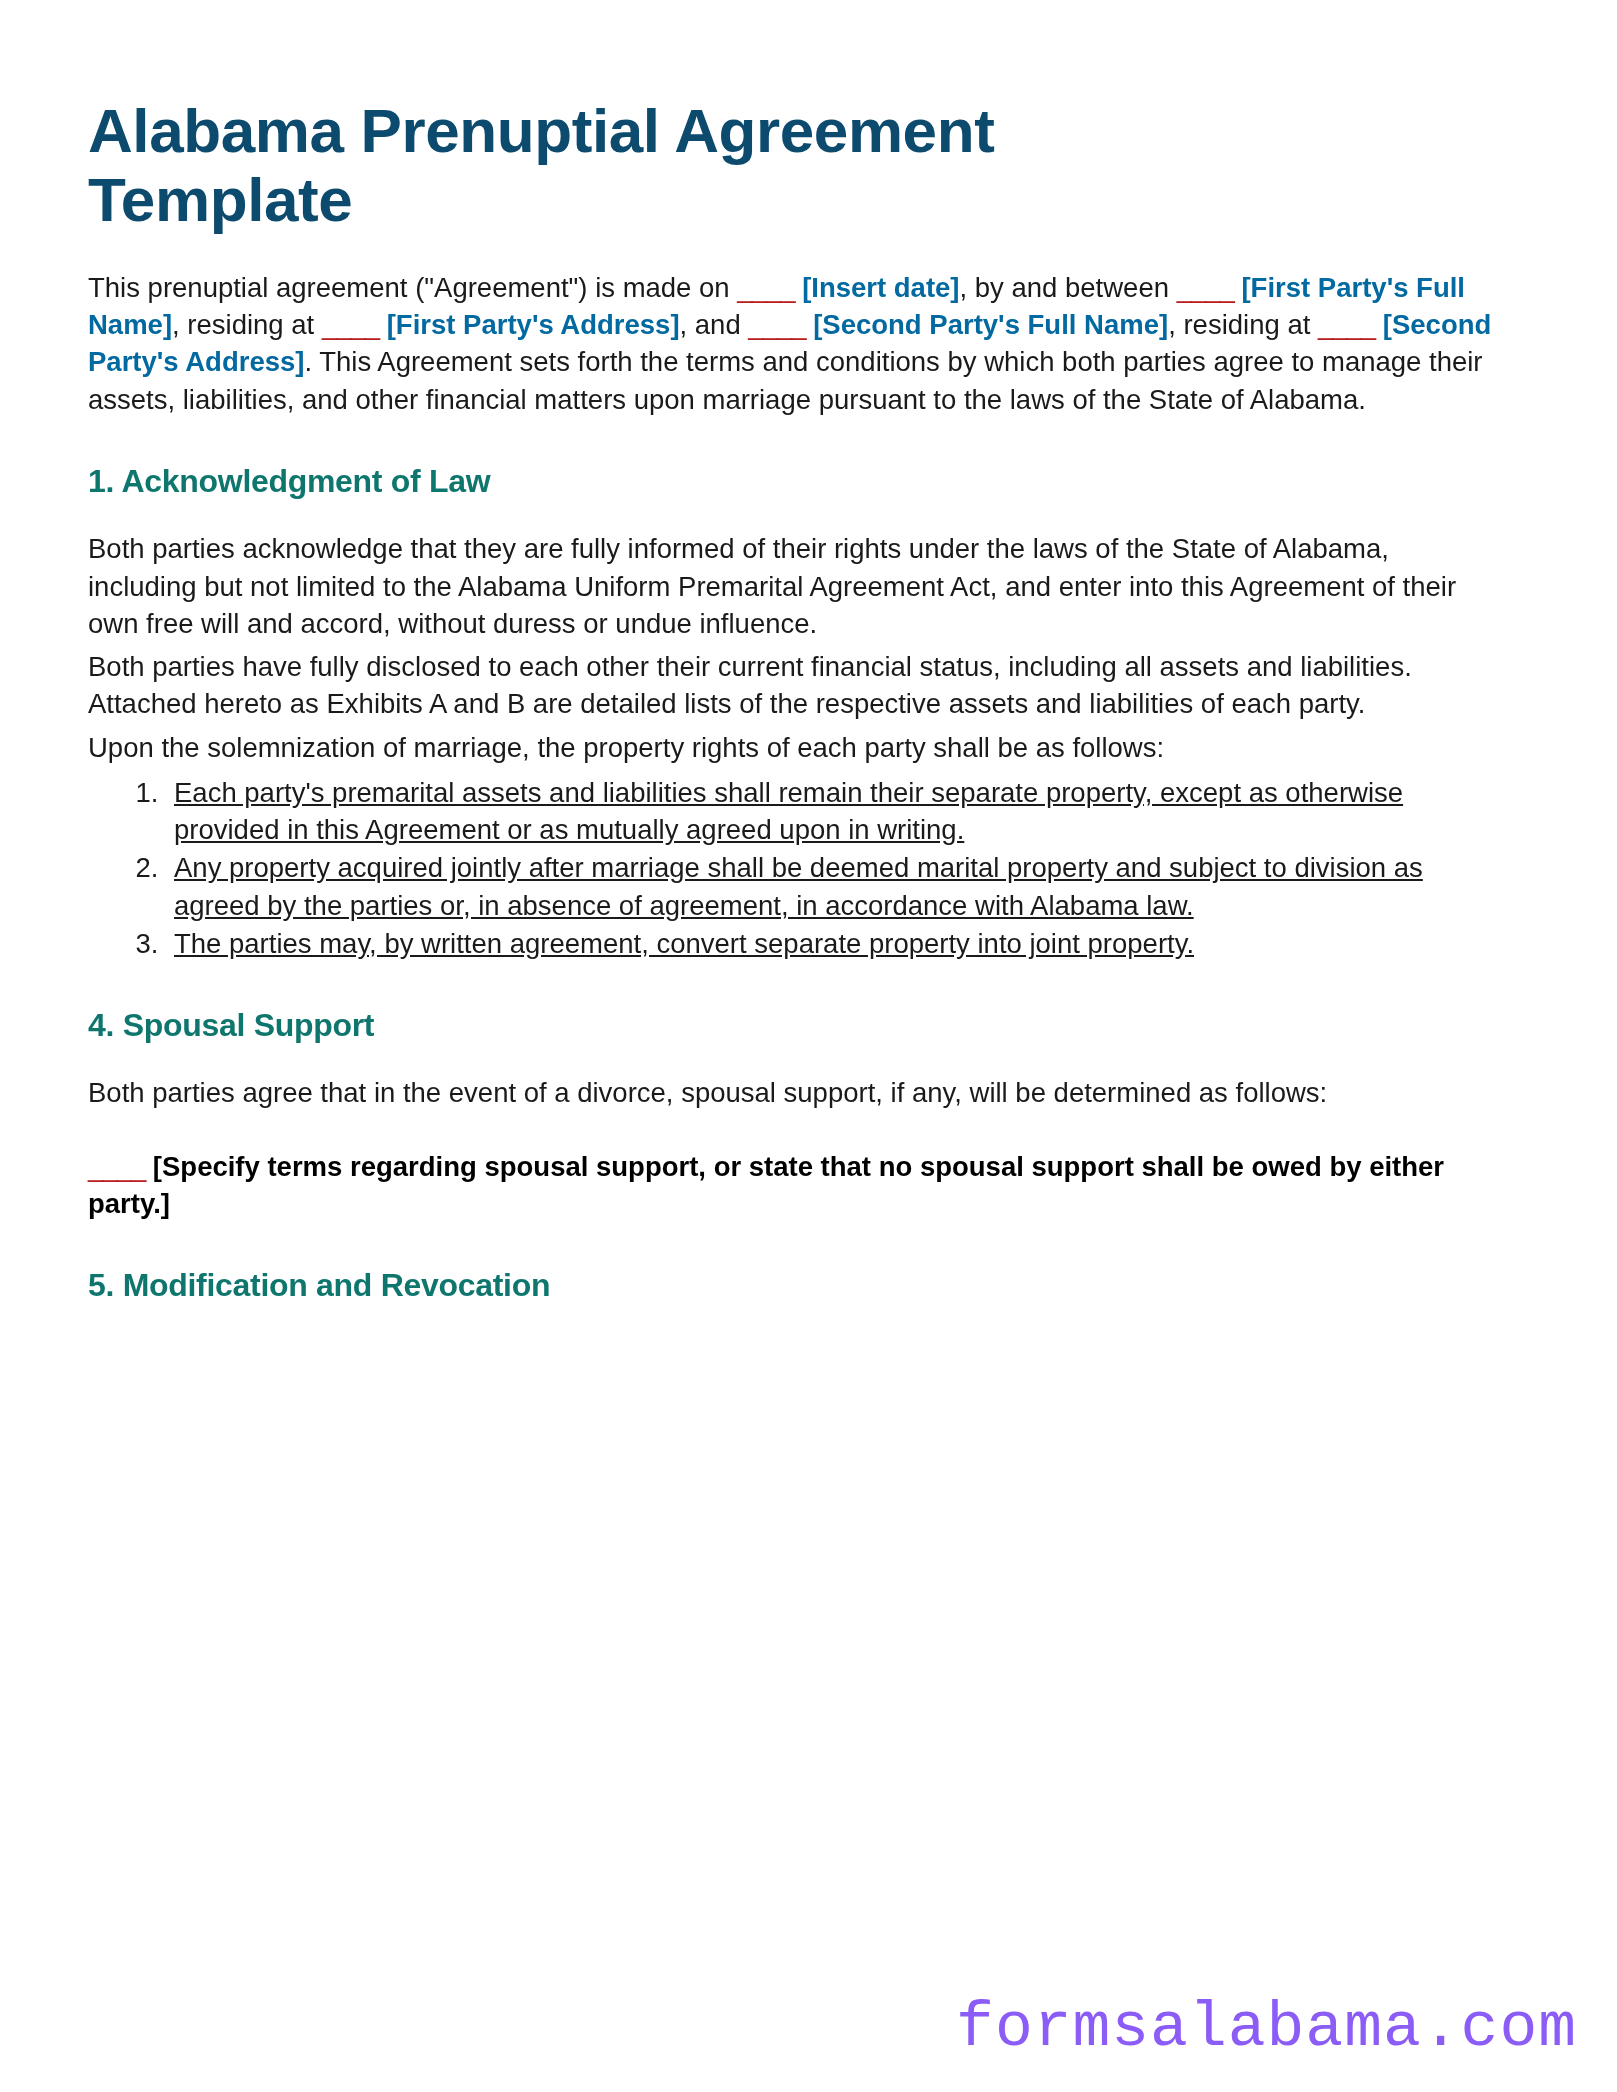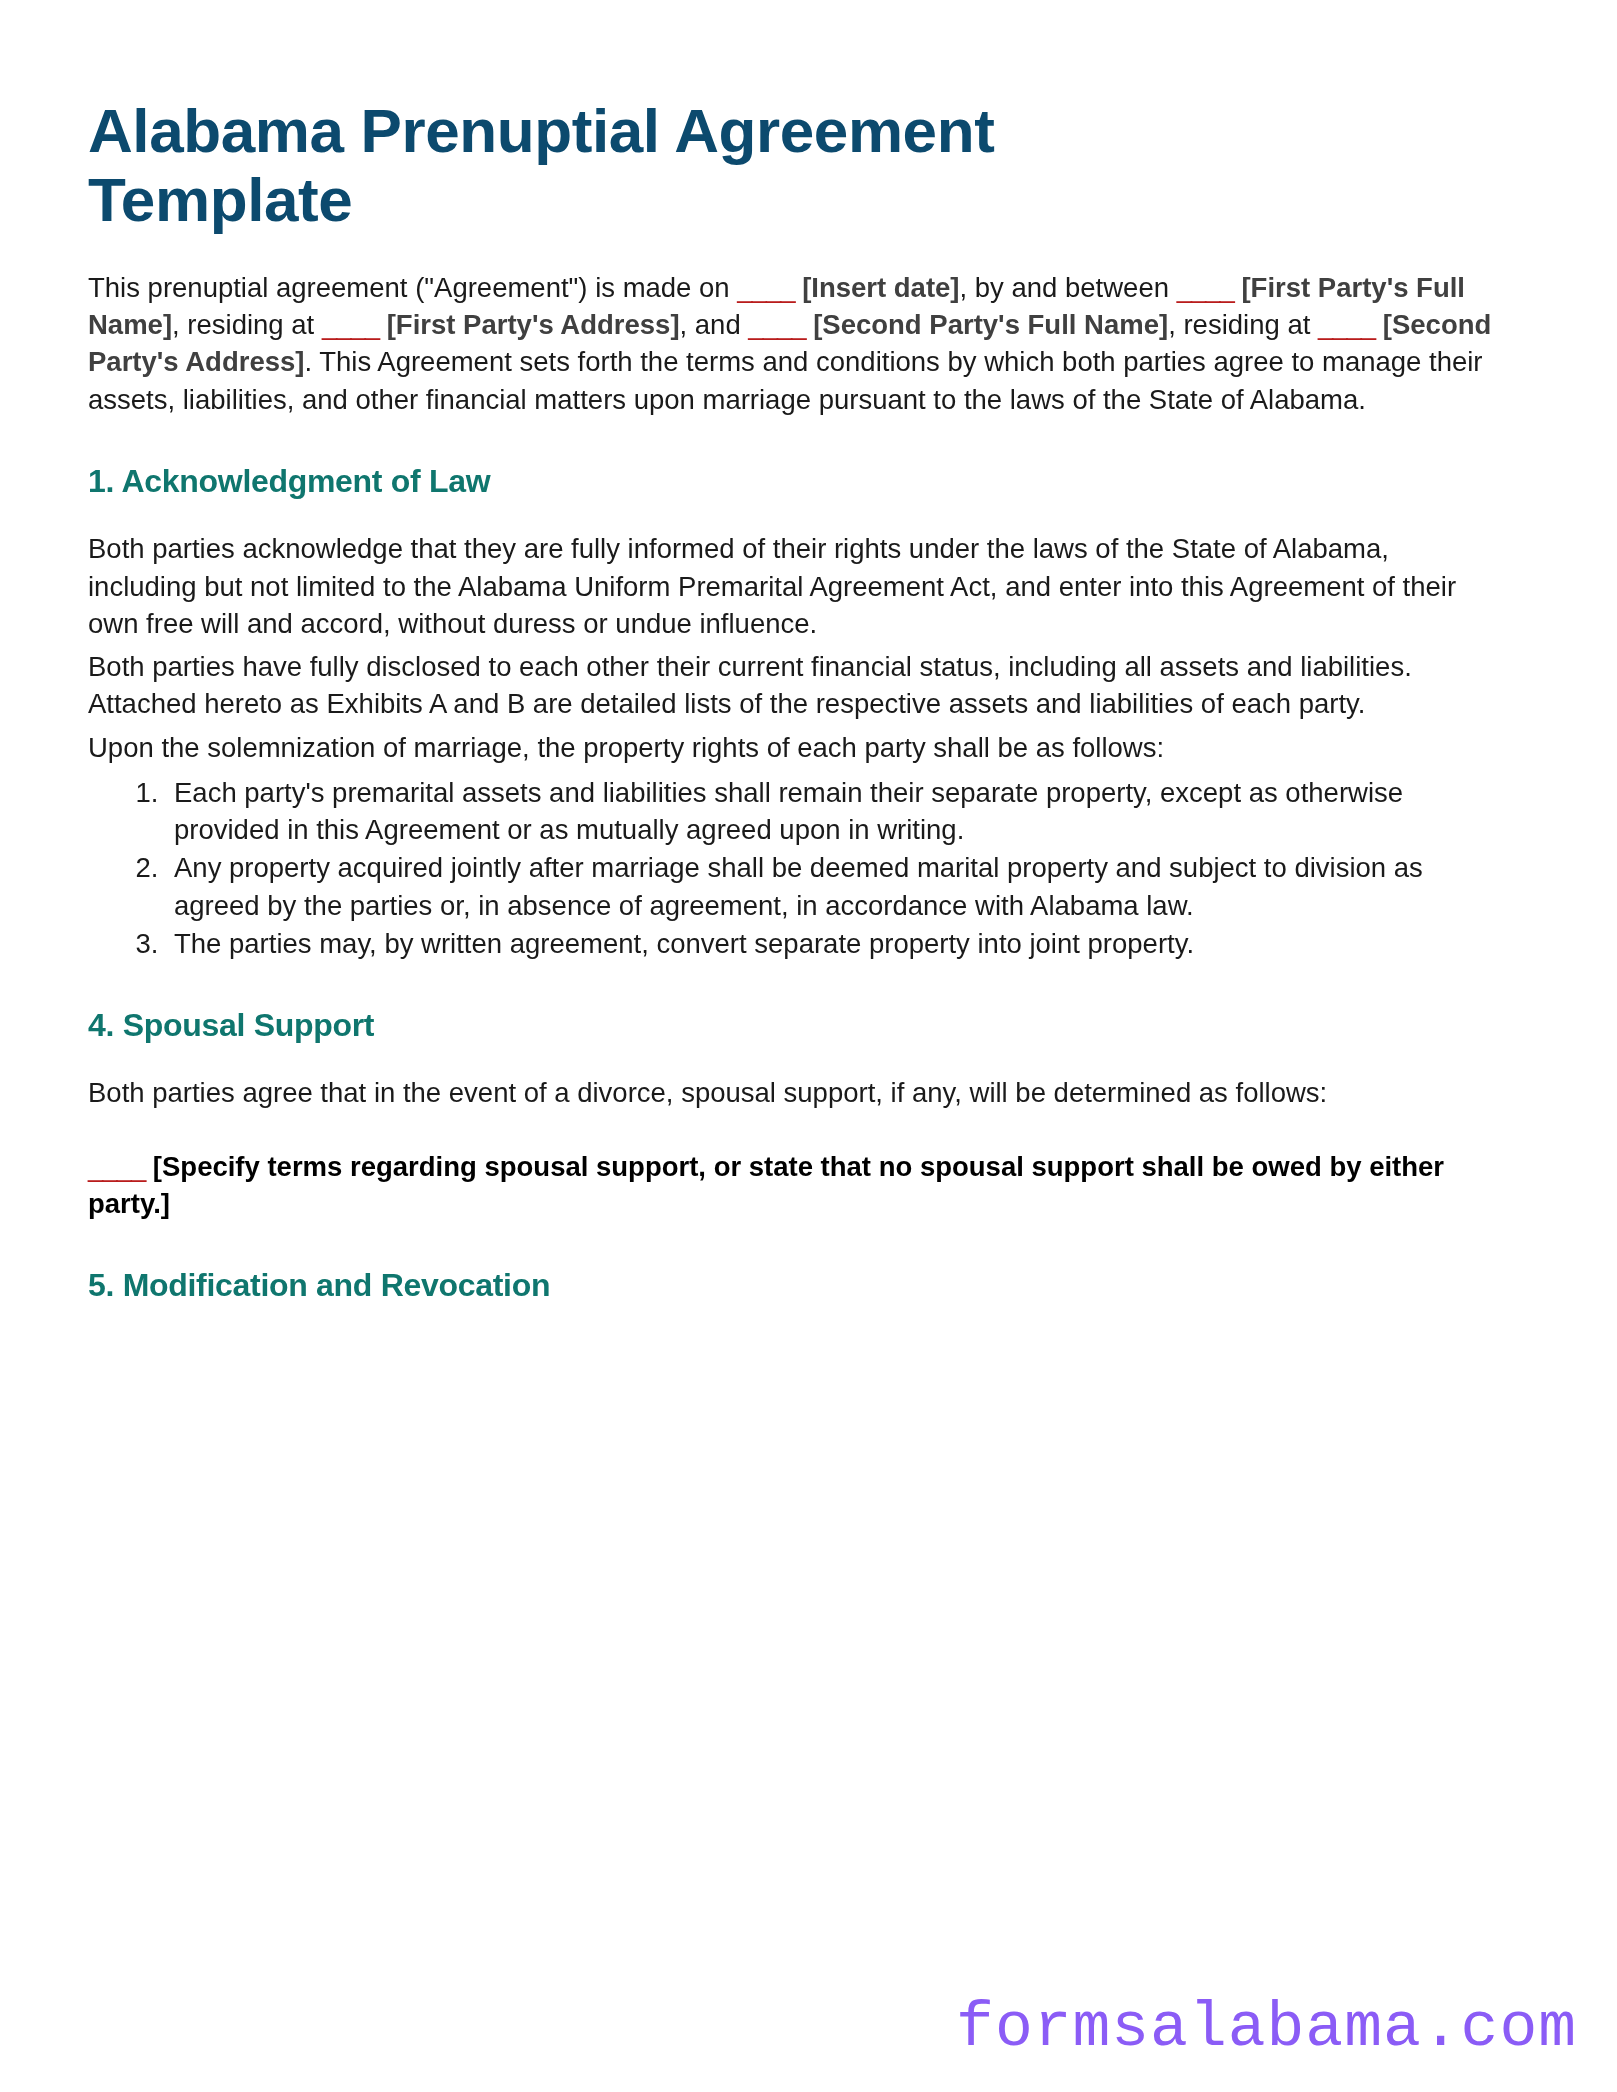--- a/index.html
+++ b/index.html
@@ -51,21 +51,21 @@
     margin: 0 0 6px 0;
     color: #1a1a1a;
     max-width: 1418px;
     text-align: left;
   }
   .para.intro {
     margin-bottom: 4px;
     max-width: 1418px;
   }
 
-  .para b, .para strong { font-weight: bold; color: #404040; }
+  .para b, .para strong { font-weight: bold; color: #0369a1; }
 
   .blank {
     font-weight: normal;
     color: #b91c1c;
     letter-spacing: -1px;
   }
 
   
   .section-heading {
     font-size: 32px;
@@ -76,20 +76,21 @@
     letter-spacing: -0.3px;
   }
 
   
   ol.clause-list {
     margin: 8px 0 0 0;
     padding-left: 78px;
     font-size: 27.5px;
     line-height: 1.355;
     color: #1a1a1a;
+    text-decoration: underline;
   }
   ol.clause-list li {
     margin: 0 0 1px 0;
     padding-left: 8px;
     max-width: 1330px;
   }
 
   
   .fill-block {
     font-size: 27.5px;

